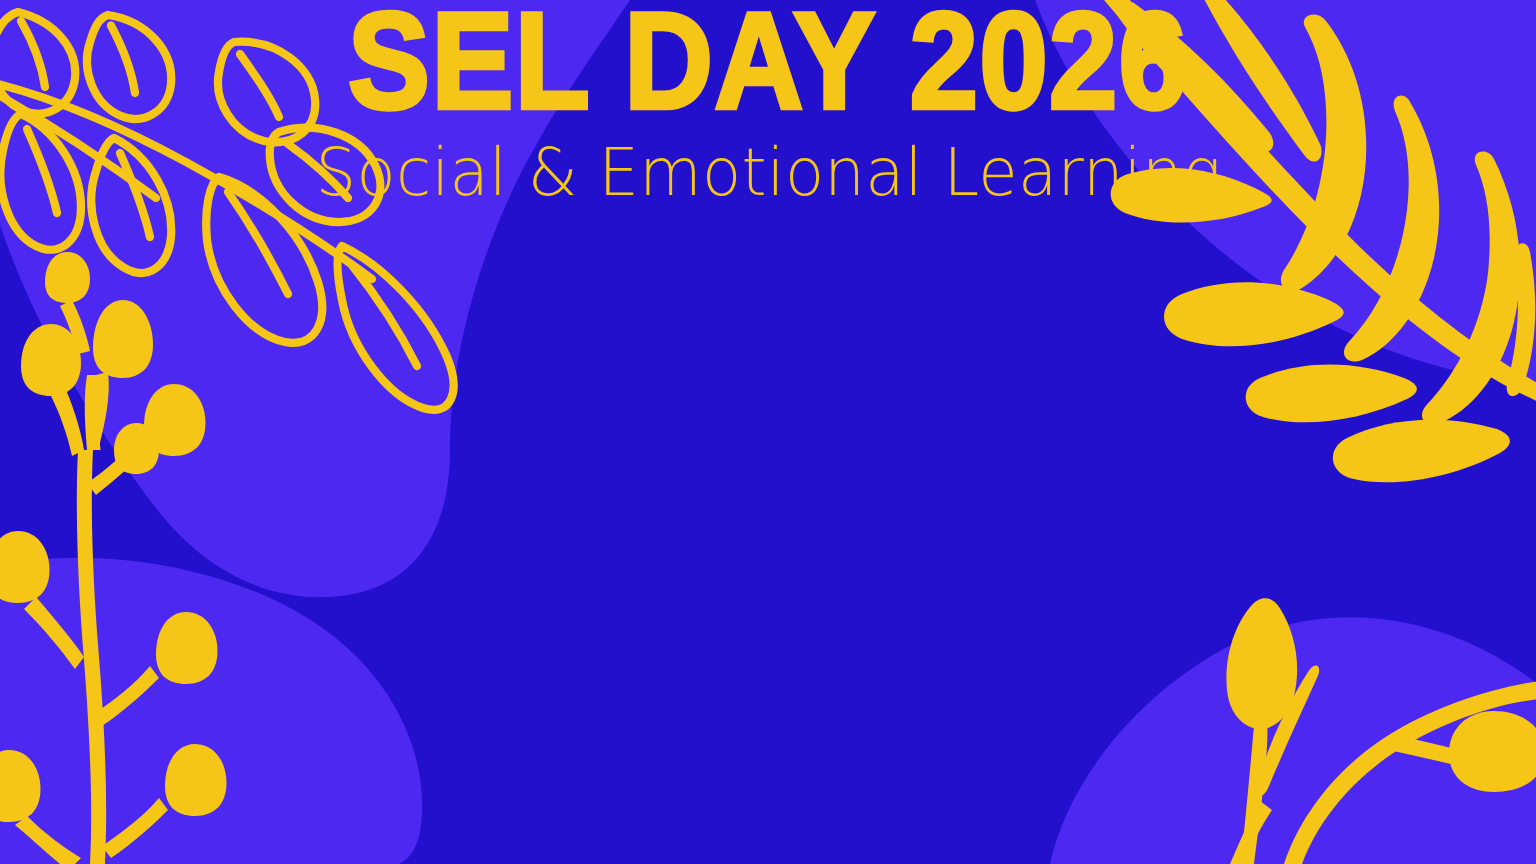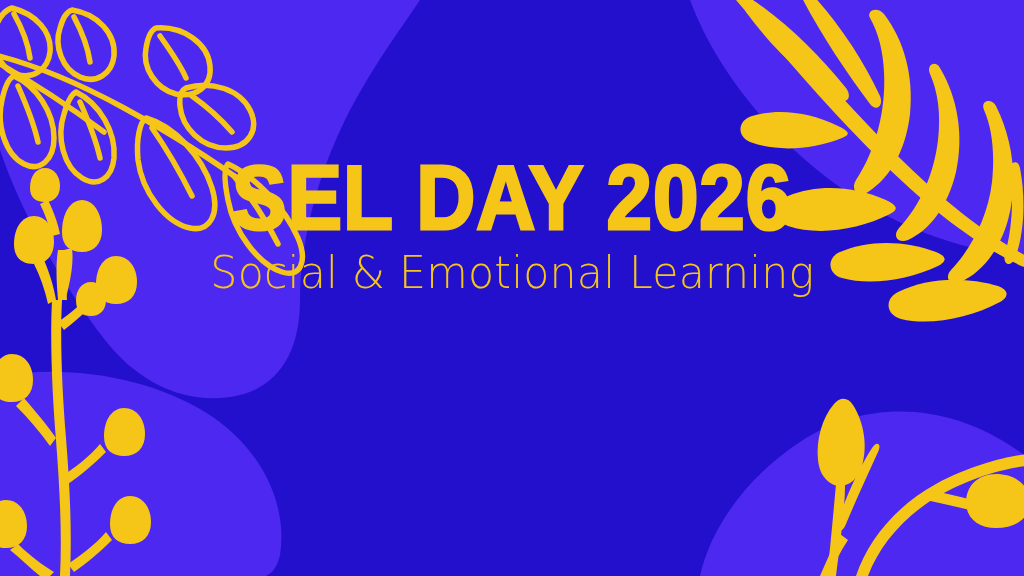--- a/index.html
+++ b/index.html
@@ -27,21 +27,20 @@
 
   #text-block {
     position: absolute;
     left: 0;
     top: 0;
     width: 1024px;
     height: 453px;
     display: flex;
     flex-direction: column;
     align-items: center;
-    justify-content: center;
     gap: 4px;
   }
 
   #title {
     color: #F5C518;
     font-family: "Liberation Sans Narrow", "Liberation Sans", sans-serif;
     font-weight: 700;
     font-size: 88px;
     line-height: 0.94;
     letter-spacing: 1px;

